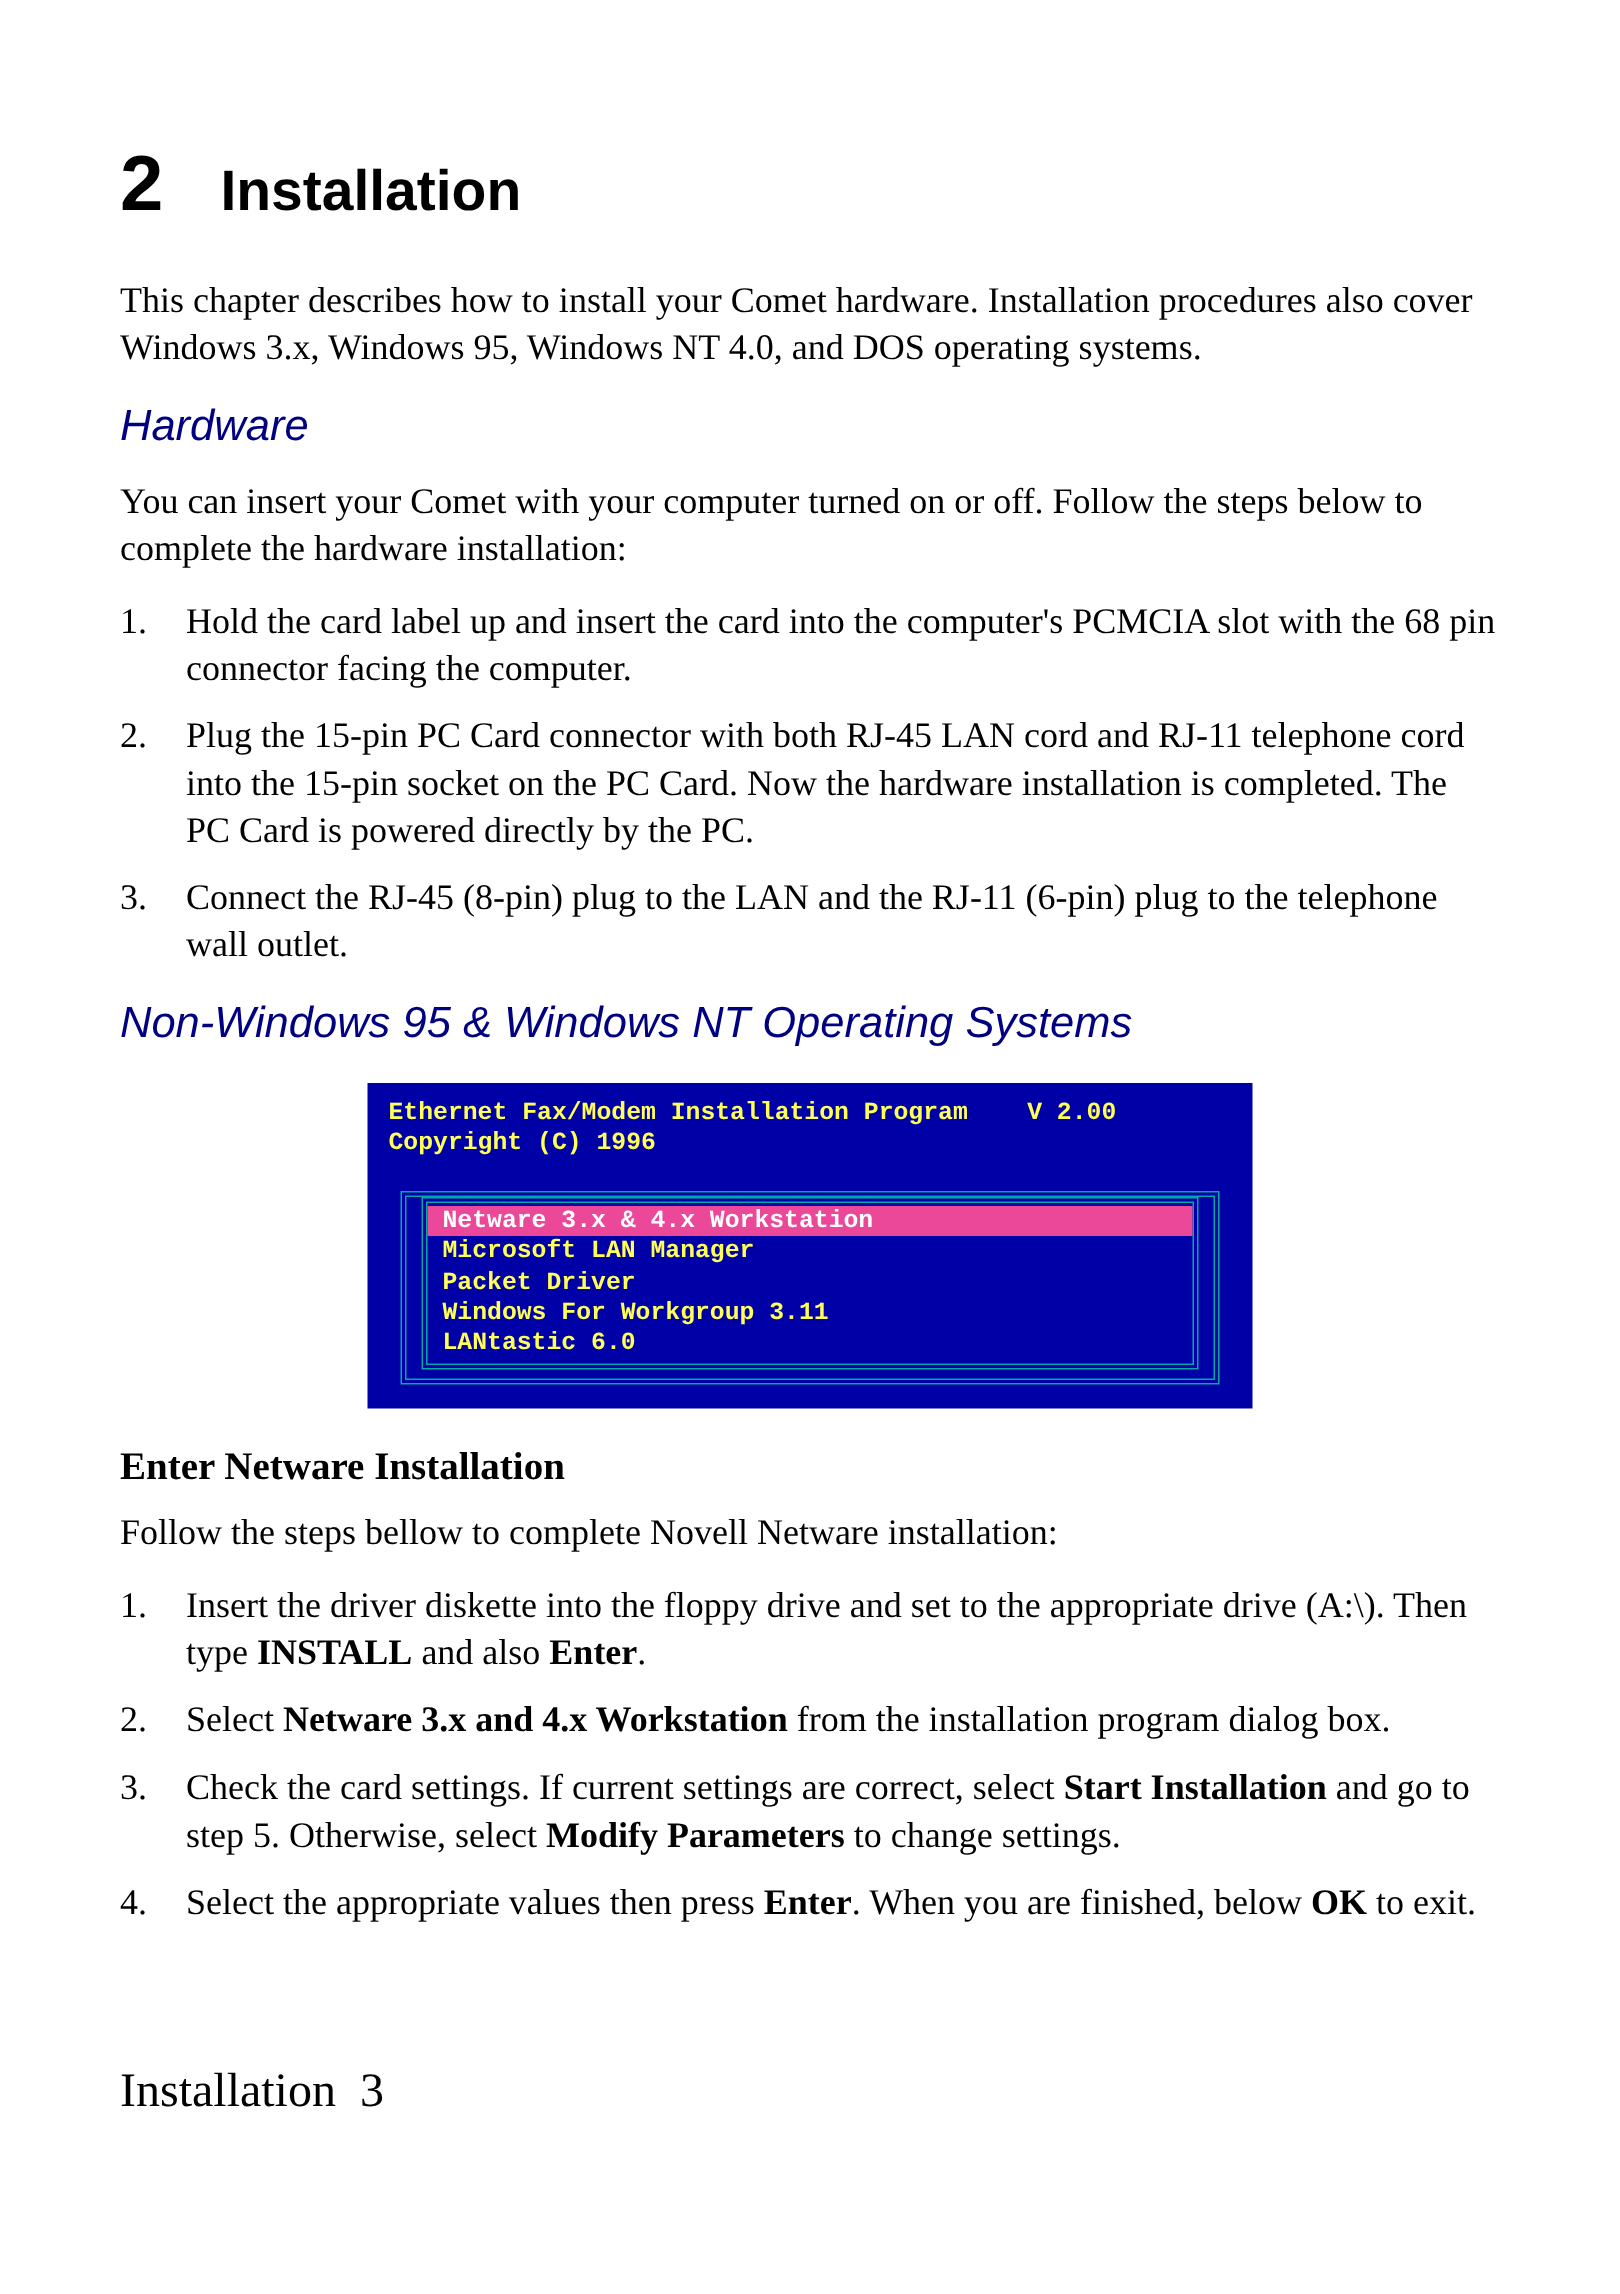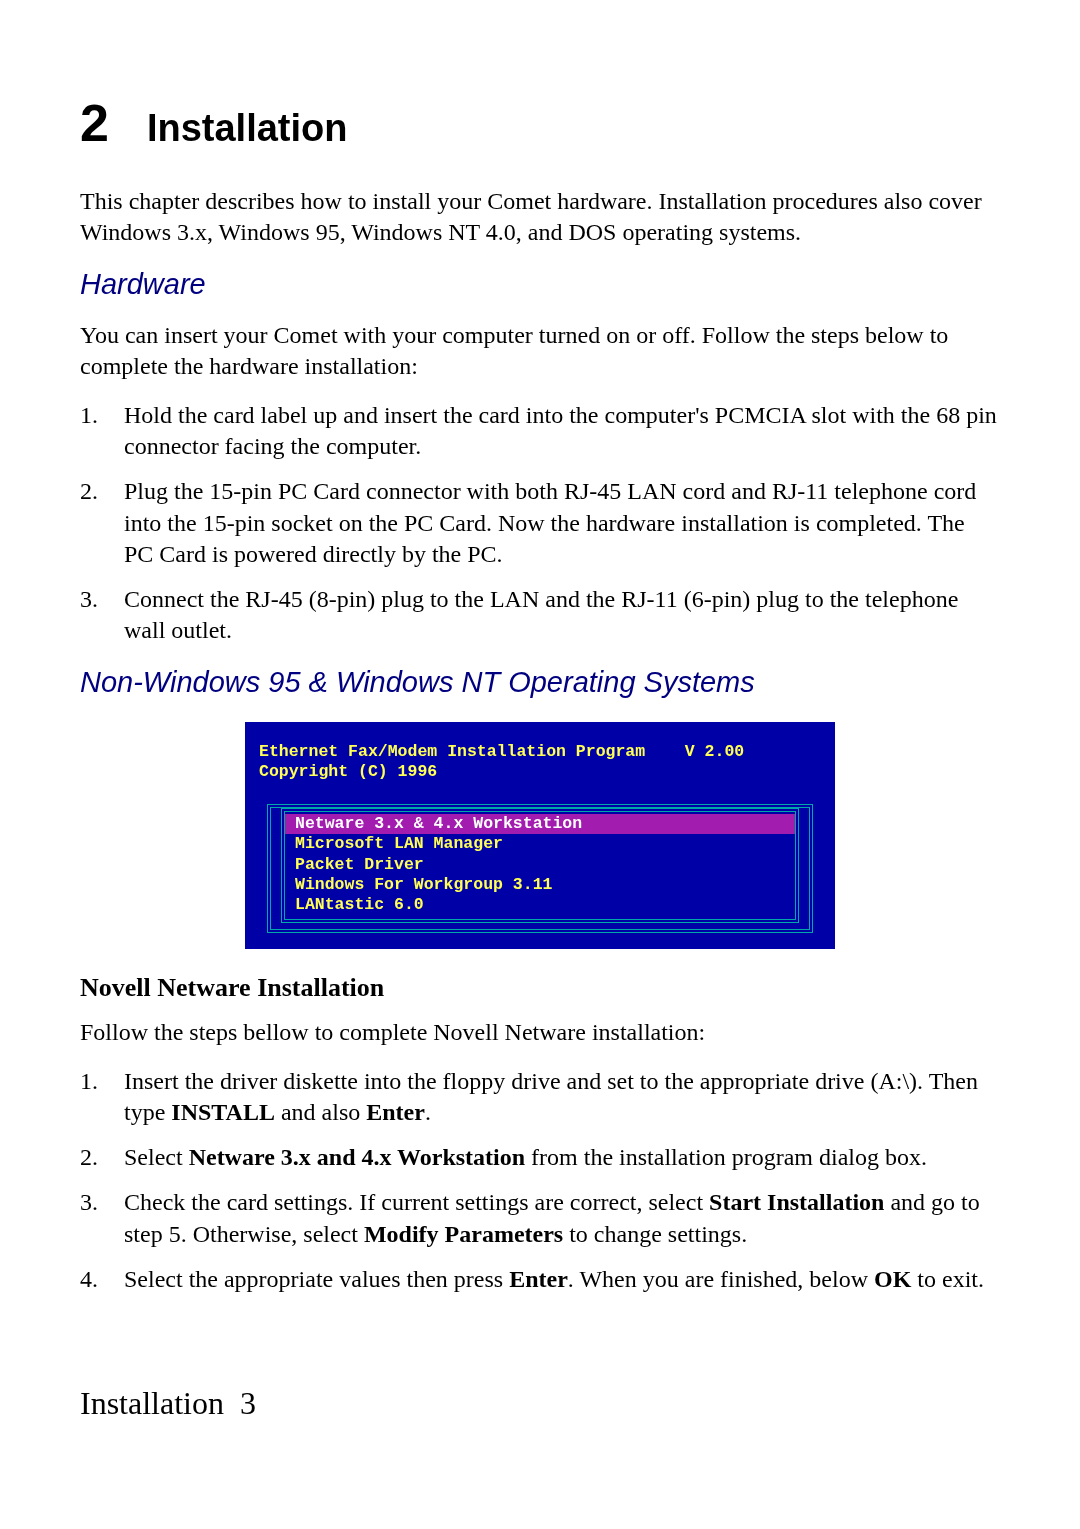--- a/index.html
+++ b/index.html
@@ -55,40 +55,40 @@
       width: 590px;
       background: #0000a7;
       font-family: 'Courier New', monospace;
       font-weight: bold;
       font-size: 16.5px;
       line-height: 1.22;
       padding-bottom:16px;
     }
     .term-header {
       color:#ffff55;
-      padding: 20px 14px 8px 14px;
+      padding: 10px 14px 8px 14px;
       white-space: pre;
     }
     .term-panel {
       margin: 14px 22px 0px 22px;
       border: 4px double #00a8a8;
       padding-bottom:6px;
     }
     .term-panel-title {
       color:#ffffff;
       padding: 4px 18px 6px 18px;
     }
     .term-list {
       margin: 0 10px;
       border: 4px double #00a8a8;
       border-top: 4px double #00a8a8;
       padding: 2px 0 4px 0;
     }
     .term-item { padding: 0 10px; color:#ffff55; white-space:pre; }
-    .term-item.selected { background:#a21caf; color:#ffffff; }
+    .term-item.selected { background:#ec4899; color:#ffffff; }
     .footer {
       text-align: left;
       margin-top: 88px;
       font-size: 32px;
     }
   </style>
 </head>
 <body>
 
 <div class="chapter-heading">
@@ -124,21 +124,21 @@
         <div class="term-item selected">Netware 3.x &amp; 4.x Workstation</div>
         <div class="term-item">Microsoft LAN Manager</div>
         <div class="term-item">Packet Driver</div>
         <div class="term-item">Windows For Workgroup 3.11</div>
         <div class="term-item">LANtastic 6.0</div>
       </div>
     </div>
   </div>
 </div>
 
-<h3 class="section-h3">Novell Netware Installation</h3>
+<h3 class="section-h3">Enter Netware Installation</h3>
 <p class="para">Follow the steps bellow to complete Novell Netware installation:</p>
 
 <ol class="steps">
   <li>
       <span class="li-body"><span>Insert the driver diskette into the floppy drive and set to the appropriate drive (A:\). Then type </span><span class="b">INSTALL</span><span> and also </span><span class="b">Enter</span><span>.</span></span>
     </li>
   <li>
       <span class="li-body"><span>Select </span><span class="b">Netware 3.x and 4.x Workstation</span><span> from the installation program dialog box.</span></span>
     </li>
   <li>

